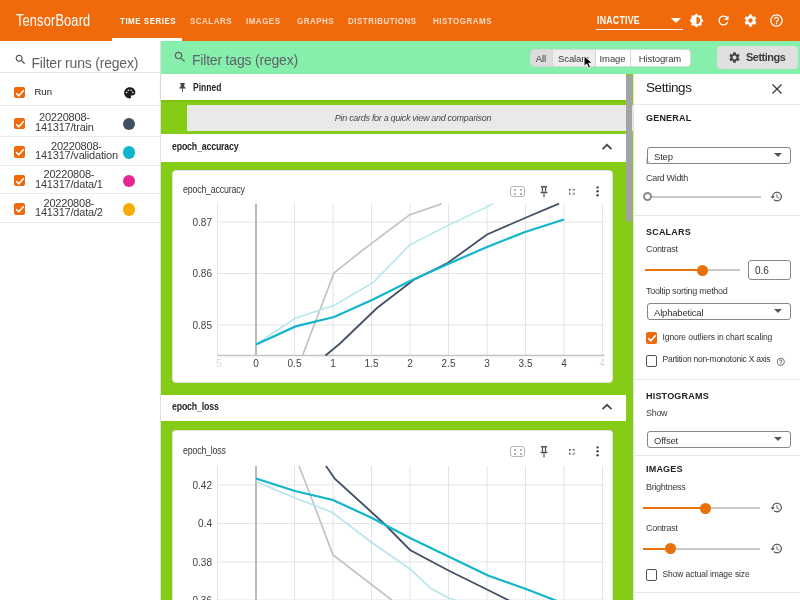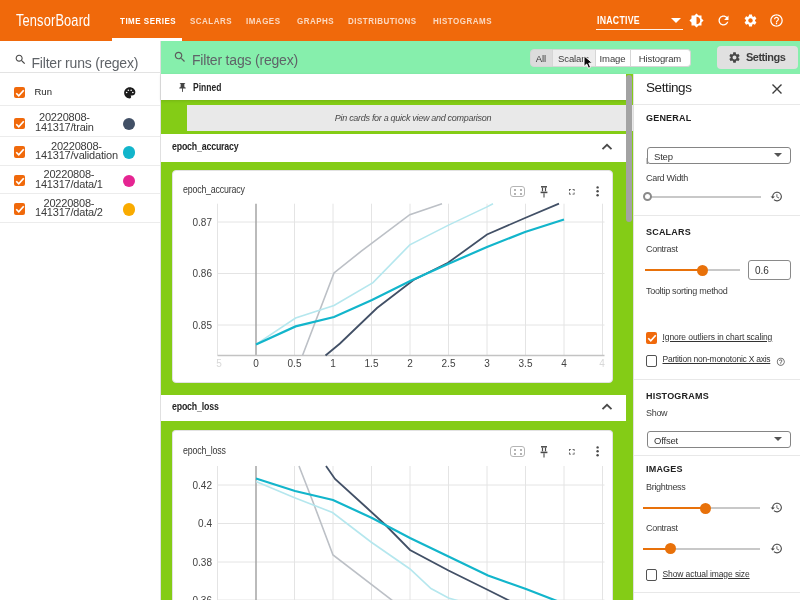--- a/index.html
+++ b/index.html
@@ -46,21 +46,21 @@
   .p-h1 { position:absolute; left:12px; font-size:13.5px; letter-spacing:-.4px; color:#212121; }
   .p-sec { position:absolute; left:12px; font-size:9px; font-weight:700; color:#212121; letter-spacing:.2px; }
   .p-lab { position:absolute; left:12px; font-size:9px; letter-spacing:-.3px; color:#3c3c3c; }
   .p-select { position:absolute; left:13px; width:144px; height:17px; border:1px solid #858585; border-radius:3px; background:#fff; }
   .p-select span { position:absolute; left:6px; top:1.5px; font-size:9.5px; letter-spacing:-.2px; color:#333; line-height:13px;}
   .p-select i { position:absolute; right:8px; top:5px; width:0; height:0; border-left:4px solid transparent; border-right:4px solid transparent; border-top:4.5px solid #555; }
   .track { position:absolute; height:2px; background:#c8c8c8; }
   .track-fill { position:absolute; height:2px; background:#e8710a; }
   .knob-o { position:absolute; width:11px; height:11px; border-radius:50%; background:#e8710a; }
   .knob-w { position:absolute; width:9px; height:9px; border-radius:50%; background:#fff; border:2px solid #8a8a8a; }
-  .p-cb-lab { position:absolute; left:28.5px; font-size:8.5px; letter-spacing:-.1px; color:#333;text-decoration:underline; }
+  .p-cb-lab { position:absolute; left:28.5px; font-size:8.5px; letter-spacing:-.1px; color:#333; }
 </style>
 </head>
 <body>
 
   <div id="header">
     <div id="logo">TensorBoard</div>
     <div class="tab active" style="left:120px;">TIME SERIES</div>
     <div class="tab" style="left:190px;">SCALARS</div>
     <div class="tab" style="left:246px;">IMAGES</div>
     <div class="tab" style="left:297px;">GRAPHS</div>
@@ -339,20 +339,24 @@
     </svg>
     <div class="p-div" style="top:141px;"></div>
     <div class="p-sec" style="top:153px;">SCALARS</div>
     <div class="p-lab" style="top:169.5px;">Contrast</div>
     <div class="track" style="left:11px; top:195.4px; width:94.6px;"></div>
     <div class="track-fill" style="left:11px; top:195.4px; width:57.4px;"></div>
     <div class="knob-o" style="left:63px; top:190.9px;"></div>
     <div class="abs" style="left:114px; top:186px; width:42.5px; height:19.5px; border:1px solid #8a8a8a; border-radius:3px;"></div>
     <div class="abs" style="left:121px; top:190.5px; font-size:10px; color:#333;">0.6</div>
     <div class="p-lab" style="top:211.5px;">Tooltip sorting method</div>
+    <div class="p-select" style="top:229px;">
+      <span>Alphabetical</span>
+      <i></i>
+    </div>
     <div class="cb" style="left:11.5px; top:258.4px;">
       <svg width="12" height="12" viewBox="0 0 24 24">
         <path fill="none" stroke="#fff" stroke-width="3.4" d="M4.5 12.5l5 5 10-11"></path>
       </svg>
     </div>
     <div class="p-cb-lab" style="top:257.5px;">Ignore outliers in chart scaling</div>
     <div class="cb off" style="left:11.5px; top:281px;"></div>
     <div class="p-cb-lab" style="top:280.3px; letter-spacing:-.25px;">Partition non-monotonic X axis</div>
     <svg class="abs" style="left:141.5px; top:283px;" width="9.5" height="9.5" viewBox="0 0 24 24" fill="#5f5f5f">
       <path d="M11 18h2v-2h-2v2zm1-16C6.48 2 2 6.48 2 12s4.48 10 10 10 10-4.48 10-10S17.52 2 12 2zm0 18c-4.41 0-8-3.59-8-8s3.59-8 8-8 8 3.59 8 8-3.59 8-8 8zm0-14c-2.21 0-4 1.79-4 4h2c0-1.1.9-2 2-2s2 .9 2 2c0 2-3 1.75-3 5h2c0-2.25 3-2.5 3-5 0-2.21-1.79-4-4-4z"></path>

